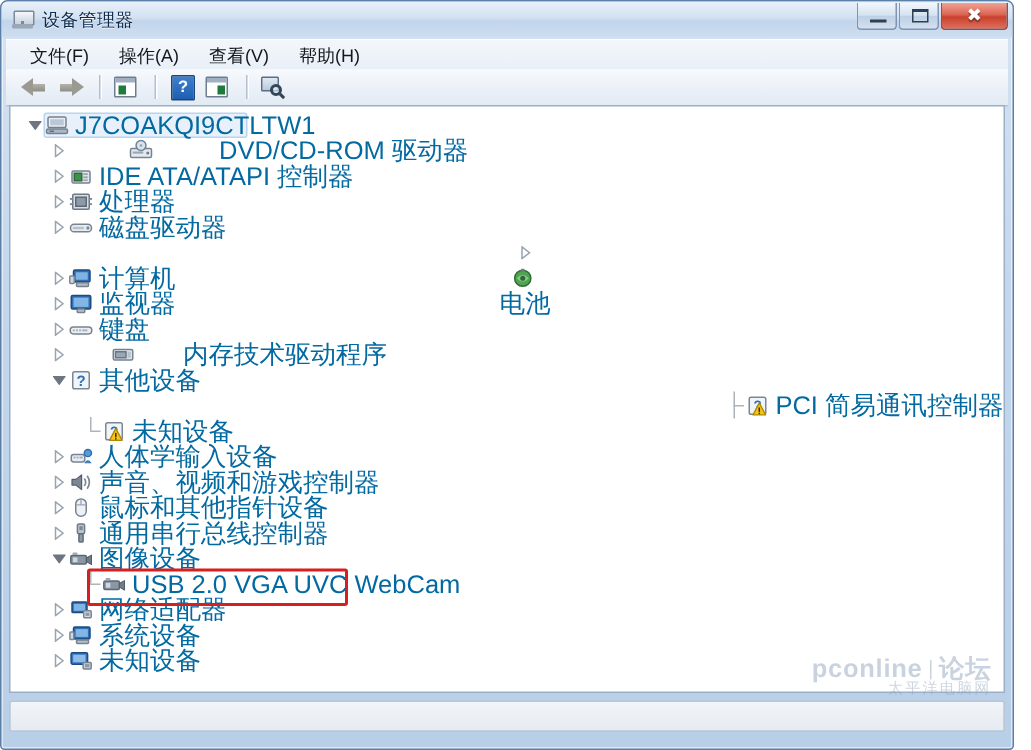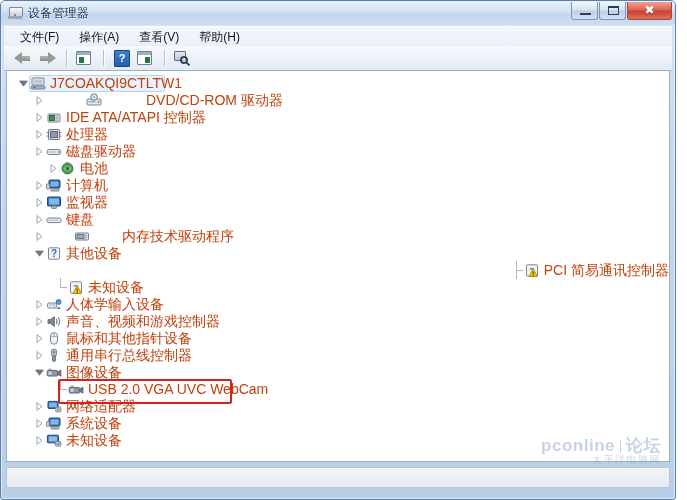--- a/index.html
+++ b/index.html
@@ -304,22 +304,22 @@
   }
   .node {
     position: relative;
     height: 17px;
     display: flex;
     align-items: center;
     white-space: nowrap;
     cursor: default;
   }
   .node-label {
-    font-size: 14px;
-    color: #c2410c;
+    font-size: 17px;
+    color: #0369a1;
     line-height: 17px;
   }
 
   
   .exp {
     width: 12px;
     height: 17px;
     position: relative;
     flex: 0 0 auto;
   }
@@ -583,21 +583,21 @@
             </div>
             <div class="ico">
               <svg xmlns="http://www.w3.org/2000/svg" width="16" height="15" viewBox="0 0 16 15">
                 <rect x="1" y="5.5" width="14" height="5" rx="2.4" fill="#e7ecf1" stroke="#79838f"></rect>
                 <rect x="2.5" y="7.2" width="7.5" height="1.6" rx="0.5" fill="#b7c2cd"></rect>
                 <circle cx="12.6" cy="8" r="1.1" fill="#7d8996"></circle>
               </svg>
             </div>
             <span class="node-label">磁盘驱动器</span>
           </div>
-          <div class="node" style="padding-left: 40px; top: 0px;">
+          <div class="node" style="padding-left: 24px; top: 0px; flex-direction: column;">
             <div class="exp">
               <svg xmlns="http://www.w3.org/2000/svg" width="9" height="9" viewBox="0 0 9 9">
                 <path d="M2 0.6 L7 4.5 L2 8.4 Z" fill="none" stroke="#9aa4ae" stroke-width="1"></path>
               </svg>
             </div>
             <div class="ico">
               <svg xmlns="http://www.w3.org/2000/svg" width="16" height="15" viewBox="0 0 16 15">
                 <circle cx="7.5" cy="7.5" r="5.4" fill="#4fa352" stroke="#2f6c33"></circle>
                 <path d="M3.5 7.5 q4 -4.5 8 0 q-4 4.5 -8 0z" fill="#9ed6a0" opacity="0.75"></path>
                 <rect x="6.3" y="1.2" width="2.4" height="2" rx="0.4" fill="#6f7b87"></rect>

